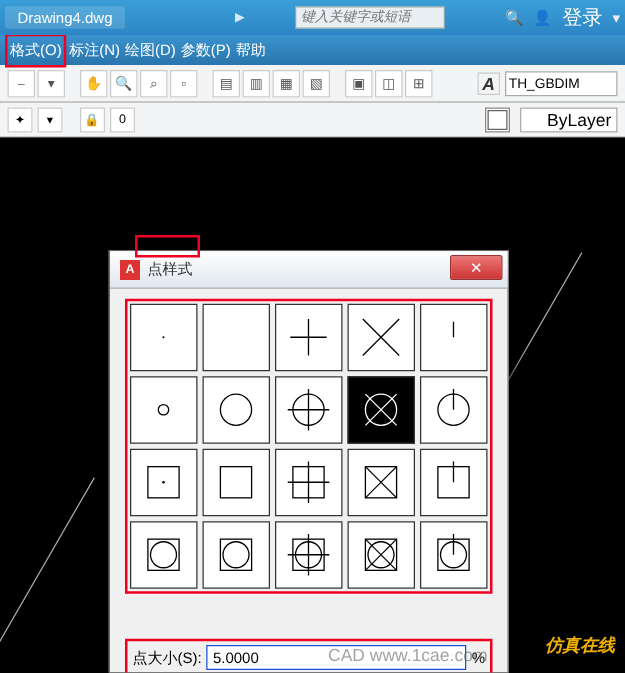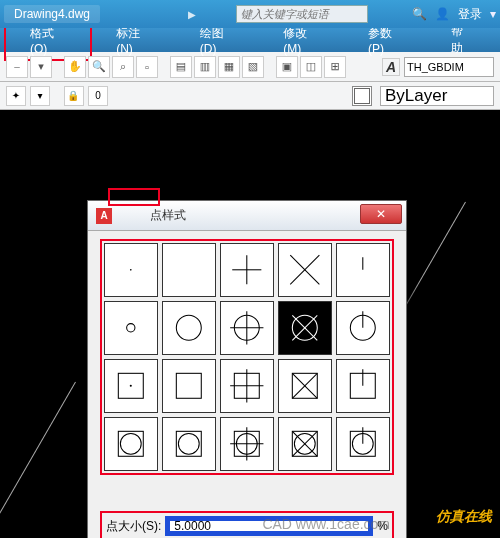--- a/index.html
+++ b/index.html
@@ -2,67 +2,67 @@
 <html><head>
 <meta charset="utf-8">
 <style>
   * { box-sizing: border-box; margin: 0; padding: 0; font-family: "Microsoft YaHei", SimSun, sans-serif; }
   body { width: 500px; height: 538px; background: #000; overflow: hidden; position: relative; }
 
   .title-bar { background: linear-gradient(#3a9fd8,#2d86c4); height: 28px; display: flex; align-items: center; padding: 0 4px; position: relative; gap: 38px; }
   .title-bar .doc-title { color: #fff; font-size: 12px; padding: 2px 10px; background: rgba(255,255,255,0.15); border-radius: 2px; }
   .title-bar .sep { width: 10px; }
   .title-bar .arrow { color:#fff; font-size:10px; opacity:.8; margin:0 2px;}
-  .title-bar .hint-input { background:#e9eef3; border:1px solid #8aa; height:18px; font-size:11px; padding:0 4px; color:#666; width:132px; font-style:italic;}
+  .title-bar .hint-input { background:#e9eef3; border:1px solid #8aa; height:18px; font-size:11px; padding:0 4px; color:#666; width:120px; font-style:italic;}
   .title-bar .right { margin-left:auto; display:flex; align-items:center; gap:8px;}
   .title-bar .glyph { color:#eef; font-size:12px;}
-  .title-bar .user { color:#fff; font-size:12px;}
+  .title-bar .user { color:#fff; font-size:16px;}
 
   .menu-bar { background: linear-gradient(#3a93ce,#2a75ad); height: 24px; display:flex; align-items:center; padding:0 4px; }
-  .menu-item { color:#fff; font-size:12px; padding:3px 24px; cursor:pointer; }
+  .menu-item { color:#fff; font-size:12px; padding:3px 2px; cursor:pointer; }
   .menu-item.highlighted { border:2px solid #e02; }
   
   .toolbar { background:#f3f4f5; border-bottom:1px solid #b8b8b8; height:30px; display:flex; align-items:center; padding:2px 6px; gap:2px;}
   .toolbar .tb-btn { width:22px; height:22px; border:1px solid #ccc; background:#fff; display:inline-flex; align-items:center; justify-content:center; font-size:11px; color:#555;}
   .toolbar .tb-sep { width:8px;}
   .toolbar .right-combo { margin-left:auto; display:flex; align-items:center; gap:4px;}
   .toolbar .combo { background:#fff; border:1px solid #aaa; height:20px; font-size:11px; padding:0 2px; width:90px;}
   .toolbar .A-label { font-weight:bold; font-style:italic; font-size:14px; color:#333; border:1px solid #ccc; padding:0 3px;}
 
   .toolbar2 { background:#f3f4f5; border-bottom:1px solid #b8b8b8; height:28px; display:flex; align-items:center; padding:2px 6px; gap:4px;}
   .toolbar2 .tb-btn { width:20px; height:20px; border:1px solid #ccc; background:#fff; display:inline-flex; align-items:center; justify-content:center; font-size:10px;}
   .toolbar2 .colorswatch { width:20px; height:20px; border:1px solid #888; background:#fff; display:inline-flex;}
   .toolbar2 .colorswatch::before { content:''; width:14px; height:14px; border:1px solid #666; margin:auto;}
-  .toolbar2 .combo { background:#fff; border:1px solid #aaa; height:20px; font-size:17px; padding:0 4px; width:114px; margin-left:4px;}
+  .toolbar2 .combo { background:#fff; border:1px solid #aaa; height:20px; font-size:14px; padding:0 4px; width:78px; margin-left:4px;text-align:right;}
 
   .canvas-area { position:absolute; top:110px; left:0; right:0; bottom:0; background:#000;}
   .diag-line { position:absolute; width:1px; height:180px; background:#aaa; transform:rotate(30deg);}
   .diag1 { left:30px; top:260px;}
   .diag2 { left:420px; top:80px;}
 
   
   .dialog { position:absolute; left:87px; top:200px; width:320px; background:#f0f0f0; border:1px solid #6a6a6a; box-shadow:4px 4px 12px rgba(0,0,0,.7); }
   .dlg-title { background:linear-gradient(#fff,#dfe6ee); height:30px; display:flex; align-items:center; padding:0 8px; border-bottom:1px solid #aaa; position:relative;}
   .dlg-title .app-icon { width:16px; height:16px; background:#d33; display:inline-flex; align-items:center; justify-content:center; color:#fff; font-size:10px; font-weight:bold; margin-right:6px;}
-  .dlg-title .ttl { font-size:12px; color:#333;margin-left:32px;}
+  .dlg-title .ttl { font-size:12px; color:#333;}
   .dlg-close { position:absolute; right:4px; top:3px; width:42px; height:20px; background:linear-gradient(#e77,#c33); border:1px solid #933; border-radius:2px; color:#fff; display:flex; align-items:center; justify-content:center; font-size:12px;}
   .dlg-title-highlight { position:absolute; left:108px; top:188px; width:52px; height:18px; border:2px solid #e02; z-index:5;}
 
   .grid-wrap { padding:8px 12px 4px; }
   .grid-highlight { border:2px solid #e02; padding:2px;}
   .point-grid { display:grid; grid-template-columns:repeat(5,1fr); gap:4px;}
   .pcell { aspect-ratio:1; border:1px solid #333; background:#fff; display:flex; align-items:center; justify-content:center; position:relative; cursor:pointer;}
   .pcell.selected { background:#000;}
   .pcell svg { width:80%; height:80%;}
 
   .spacer { height:28px;}
 
   .size-row { margin:4px 12px; display:flex; align-items:center; border:2px solid #e02; padding:3px 4px;}
   .size-row label { font-size:12px; margin-right:4px;}
-  .size-input { flex:1; border:5px solid #1d4ed8; background:#fff; height:20px; font-size:12px; padding:0 4px;}
+  .size-input { flex:1; border:1px solid #1d4ed8; background:#fff; height:20px; font-size:12px; padding:0 4px;}
   .size-unit { font-size:12px; margin-left:4px;}
 
   .watermark { position:absolute; bottom:12px; right:8px; color:#f0b000; font-size:14px; font-style:italic; text-shadow:0 0 3px rgba(0,0,0,.8); font-weight:bold;}
   .watermark2 { position:absolute; bottom:6px; right:110px; color:#666; font-size:14px; opacity:.6;}
 </style>
 </head>
 <body>
 
 <div class="title-bar">
   <span class="doc-title">Drawing4.dwg</span>
@@ -74,21 +74,20 @@
     <span class="glyph">👤</span>
     <span class="user">登录</span>
     <span class="glyph">▾</span>
   </div>
 </div>
 
 <div class="menu-bar">
   <span class="menu-item highlighted">格式(O)</span>
   <span class="menu-item">标注(N)</span>
   <span class="menu-item">绘图(D)</span>
-  <span class="menu-item">修改(M)</span>
   <span class="menu-item">参数(P)</span>
   <span class="menu-item">帮助</span>
 </div>
 
 <div class="toolbar">
   <span class="tb-btn">⎯</span>
   <span class="tb-btn">▾</span>
   <span class="tb-sep"></span>
   <span class="tb-btn">✋</span>
   <span class="tb-btn">🔍</span>

